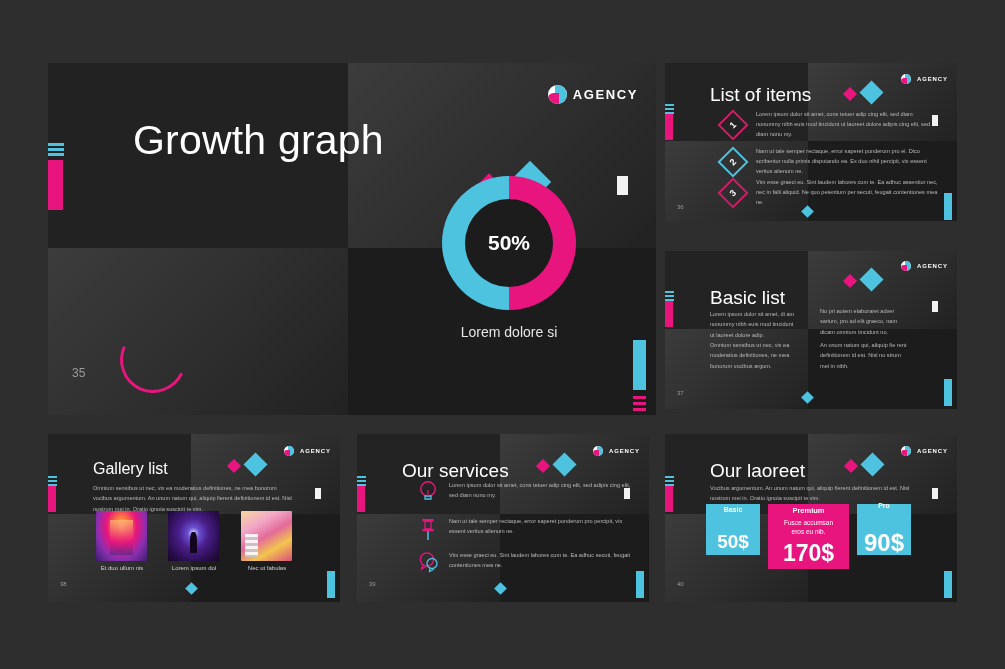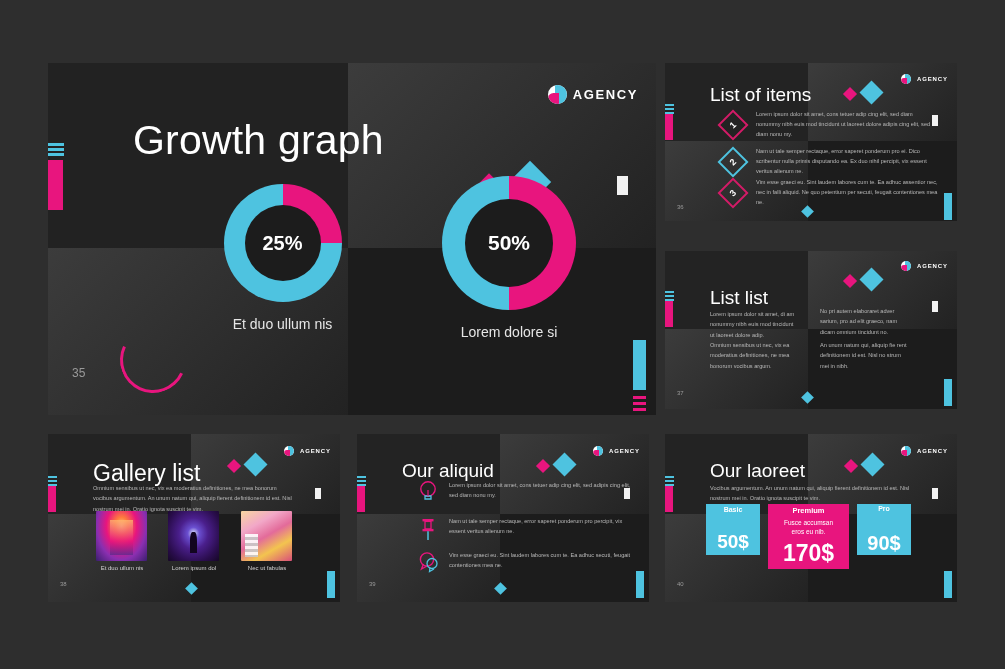--- a/index.html
+++ b/index.html
@@ -130,27 +130,20 @@
     <div class="logo" style="right:18px;top:22px;">
       <span class="logo-mark" style="width:19px;height:19px;">
         <span class="half-c"></span>
           <span class="half-p"></span>
       </span>
       <span class="logo-text" style="font-size:13px;">AGENCY</span>
     </div>
 
     <div class="title">Growth graph</div>
 
-    <div class="donut-wrap" style="left:157px;top:121px;width:155px;">
-      <div class="donut" style="width:118px;height:118px;
-           background:conic-gradient(#e8157e 0deg 90deg, #4ec3e0 90deg 360deg);">
-        <div class="hole" style="inset:21px;font-size:20px;">25%</div>
-      </div>
-      <div class="donut-label" style="font-size:14px;">Et duo ullum nis</div>
-    </div>
 
     <div class="donut-wrap" style="left:382px;top:113px;width:158px;">
       <div class="donut" style="width:134px;height:134px;
            background:conic-gradient(#e8157e 0deg 180deg, #4ec3e0 180deg 360deg);">
         <div class="hole" style="inset:23px;font-size:21px;">50%</div>
       </div>
       <div class="donut-label" style="font-size:14px;">Lorem dolore si</div>
     </div>
 
     <div class="arc-pink" style="left:72px;top:264px;width:66px;height:66px;"></div>
@@ -227,21 +220,21 @@
     <div class="dia pink" style="left:180px;top:25px;width:10px;height:10px;"></div>
     <div class="dia cyan" style="left:198px;top:20px;width:17px;height:17px;"></div>
     <div class="bottom-dia" style="left:138px;top:142px;width:9px;height:9px;"></div>
     <div class="logo" style="right:9px;top:10px;">
       <span class="logo-mark" style="width:10px;height:10px;">
           <span class="half-c"></span>
           <span class="half-p"></span>
         </span>
       <span class="logo-text" style="font-size:6px;letter-spacing:.9px;">AGENCY</span>
     </div>
-    <div class="s-title" style="position:absolute;left:45px;top:36px;font-size:19px;">List list</div>
+    <div class="s-title" style="position:absolute;left:45px;top:36px;font-size:19px;">Basic list</div>
 
     <div class="s-body" style="position:absolute;left:45px;top:58px;width:88px;font-size:5.6px;line-height:1.85;">Lorem ipsum dolor sit amet, di am nonummy nibh euis mod tincidunt ut laoreet dolore adip.</div>
     <div class="s-body" style="position:absolute;left:155px;top:55px;width:88px;font-size:5.6px;line-height:1.85;">No pri autem elaboraret adver sarium, pro ad elit graeco, nam dicam omnium tincidunt no.</div>
     <div class="s-body" style="position:absolute;left:45px;top:89px;width:88px;font-size:5.6px;line-height:1.85;">Omnium sensibus ut nec, vix ea moderatius definitiones, ne mea bonorum vocibus argum.</div>
     <div class="s-body" style="position:absolute;left:155px;top:89px;width:88px;font-size:5.6px;line-height:1.85;">An unum natum qui, aliquip fie rent definitionem id est. Nisl no strum mei in nibh.</div>
     <div class="page-num" style="left:12px;top:139px;font-size:6px;">37</div>
   </div>
 
   <div class="slide" id="slide-gallery" style="left:48px;top:434px;width:292px;height:168px;">
     <div class="quadrant">
@@ -261,21 +254,21 @@
     <div class="dia pink" style="left:181px;top:27px;width:10px;height:10px;"></div>
     <div class="dia cyan" style="left:199px;top:22px;width:17px;height:17px;"></div>
     <div class="bottom-dia" style="left:139px;top:150px;width:9px;height:9px;"></div>
     <div class="logo" style="right:9px;top:12px;">
       <span class="logo-mark" style="width:10px;height:10px;">
           <span class="half-c"></span>
           <span class="half-p"></span>
         </span>
       <span class="logo-text" style="font-size:6px;letter-spacing:.9px;">AGENCY</span>
     </div>
-    <div class="s-title" style="position:absolute;left:45px;top:26px;font-size:23px;">Gallery list</div>
+    <div class="s-title" style="position:absolute;left:45px;top:26px;font-size:16px;">Gallery list</div>
     <div class="s-body" style="position:absolute;left:45px;top:49px;width:200px;font-size:5.6px;line-height:1.85;">Omnium sensibus ut nec, vix ea moderatius definitiones, ne mea bonorum vocibus argumentum. An unum natum qui, aliquip fierent definitionem id est. Nisl nostrum mei in. Oratio ignota suscipit te vim.</div>
 
     <div class="thumb g1" style="left:48px;top:77px;width:51px;height:50px;"></div>
     <div class="thumb-cap" style="left:40px;top:131px;width:68px;font-size:6px;">Et duo ullum nis</div>
     <div class="thumb g2" style="left:120px;top:77px;width:51px;height:50px;"></div>
     <div class="thumb-cap" style="left:112px;top:131px;width:68px;font-size:6px;">Lorem ipsum dol</div>
     <div class="thumb g3" style="left:193px;top:77px;width:51px;height:50px;"></div>
     <div class="thumb-cap" style="left:185px;top:131px;width:68px;font-size:6px;">Nec ut fabulas</div>
 
     <div class="page-num" style="left:12px;top:147px;font-size:6px;">38</div>
@@ -299,21 +292,21 @@
     <div class="dia pink" style="left:181px;top:27px;width:10px;height:10px;"></div>
     <div class="dia cyan" style="left:199px;top:22px;width:17px;height:17px;"></div>
     <div class="bottom-dia" style="left:139px;top:150px;width:9px;height:9px;"></div>
     <div class="logo" style="right:9px;top:12px;">
       <span class="logo-mark" style="width:10px;height:10px;">
           <span class="half-c"></span>
           <span class="half-p"></span>
         </span>
       <span class="logo-text" style="font-size:6px;letter-spacing:.9px;">AGENCY</span>
     </div>
-    <div class="s-title" style="position:absolute;left:45px;top:26px;font-size:19px;">Our aliquid</div>
+    <div class="s-title" style="position:absolute;left:45px;top:26px;font-size:19px;">Our services</div>
 
     <div class="svc-row" style="left:60px;top:46px;width:215px;">
       <span style="flex:none;width:26px;">
         <svg width="22" height="26" viewBox="0 0 22 26" fill="none">
           <circle cx="11" cy="9" r="7.2" stroke="#e8157e" stroke-width="1.4"></circle>
           <path d="M8 16 h6 v3 h-6 z" stroke="#4ec3e0" stroke-width="1.3" fill="none"></path>
           <path d="M11 16 v-6" stroke="#e8157e" stroke-width="1.2"></path>
         </svg>
       </span>
       <span class="s-body" style="font-size:5.6px;line-height:1.8;margin-left:6px;">Lorem ipsum dolor sit amet, cons tetuer adip cing elit, sed adipis cing elit, sed diam nonu my.</span>
@@ -377,19 +370,19 @@
       <span class="pc-name" style="font-size:7px;">Basic</span>
       <span class="pc-amt" style="font-size:19px;margin-top:18px;">50$</span>
     </div>
     <div class="price-card premium" style="left:103px;top:70px;width:81px;height:65px;">
       <span class="pc-name" style="font-size:7.5px;">Premium</span>
       <span class="pc-desc" style="font-size:6.5px;margin-top:4px;width:60px;">Fusce accumsan eros eu nib.</span>
       <span class="pc-amt" style="font-size:23px;margin-top:4px;">170$</span>
     </div>
     <div class="price-card pro" style="left:192px;top:70px;width:54px;height:51px;">
       <span class="pc-name" style="font-size:7px;">Pro</span>
-      <span class="pc-amt" style="font-size:20px;margin-top:20px;">90$</span>
+      <span class="pc-amt" style="font-size:24px;margin-top:20px;">90$</span>
     </div>
 
     <div class="page-num" style="left:12px;top:147px;font-size:6px;">40</div>
   </div>
 
 </div>
 
 </body></html>

